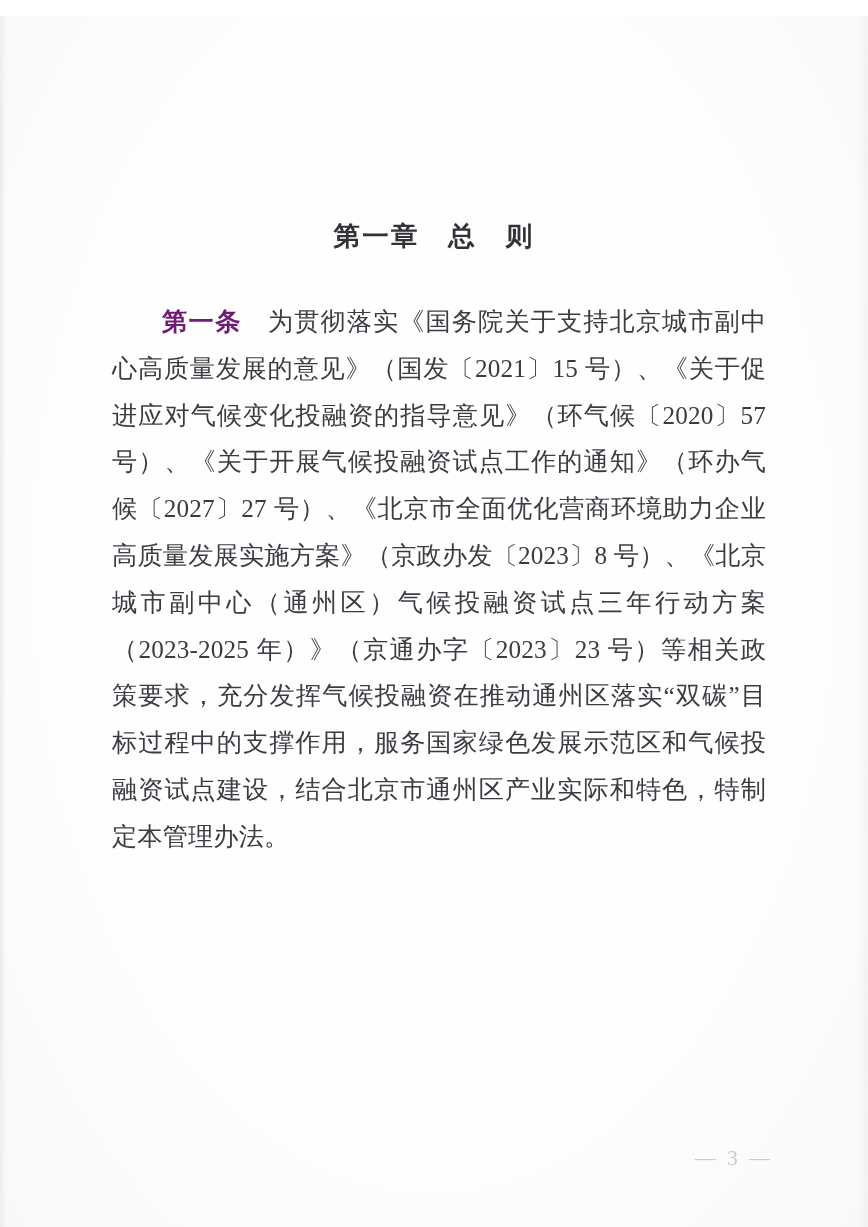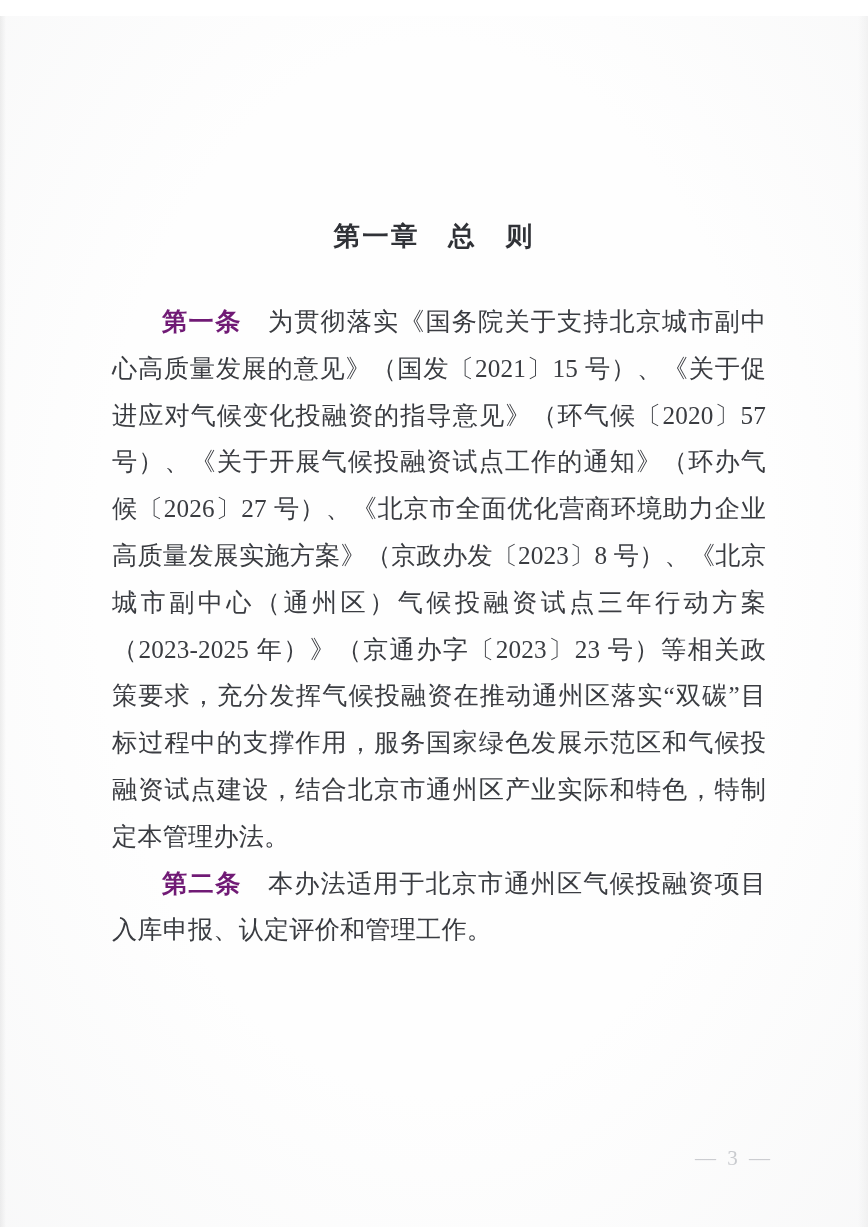--- a/index.html
+++ b/index.html
@@ -118,25 +118,22 @@
 
   <div class="scan-edge-left"></div>
   <div class="scan-edge-right"></div>
   <div class="scan-tint"></div>
 
   <div class="chapter-heading">第一章　总　则</div>
 
   <div class="body-block">
 
     <p class="para">
-      <span class="article-label">第一条</span><span class="after-label">　为贯彻落实《国务院关于支持北京城市副中心高质量发展的意见》（国发〔2021〕15 号）、《关于促进应对气候变化投融资的指导意见》（环气候〔2020〕57 号）、《关于开展气候投融资试点工作的通知》（环办气候〔2026〕27 号）、《北京市全面优化营商环境助力企业高质量发展实施方案》（京政办发〔2023〕8 号）、《北京城市副中心（通州区）气候投融资试点三年行动方案（2023-2025 年）》（京通办字〔2023〕23 号）等相关政策要求，充分发挥气候投融资在推动通州区落实“双碳”目标过程中的支撑作用，服务国家绿色发展示范区和气候投融资试点建设，结合北京市通州区产业实际和特色，特制定本管理办法。</span>
+      <span class="article-label">第一条</span><span class="after-label">　为贯彻落实《国务院关于支持北京城市副中心高质量发展的意见》（国发〔2021〕15 号）、《关于促进应对气候变化投融资的指导意见》（环气候〔2020〕57 号）、《关于开展气候投融资试点工作的通知》（环办气候〔2027〕27 号）、《北京市全面优化营商环境助力企业高质量发展实施方案》（京政办发〔2023〕8 号）、《北京城市副中心（通州区）气候投融资试点三年行动方案（2023-2025 年）》（京通办字〔2023〕23 号）等相关政策要求，充分发挥气候投融资在推动通州区落实“双碳”目标过程中的支撑作用，服务国家绿色发展示范区和气候投融资试点建设，结合北京市通州区产业实际和特色，特制定本管理办法。</span>
     </p>
 
-    <p class="para">
-      <span class="article-label">第二条</span><span class="after-label">　本办法适用于北京市通州区气候投融资项目入库申报、认定评价和管理工作。</span>
-    </p>
 
 
   </div>
 
   <div class="page-number">— 3 —</div>
 
 </div>
 
 </body></html>

